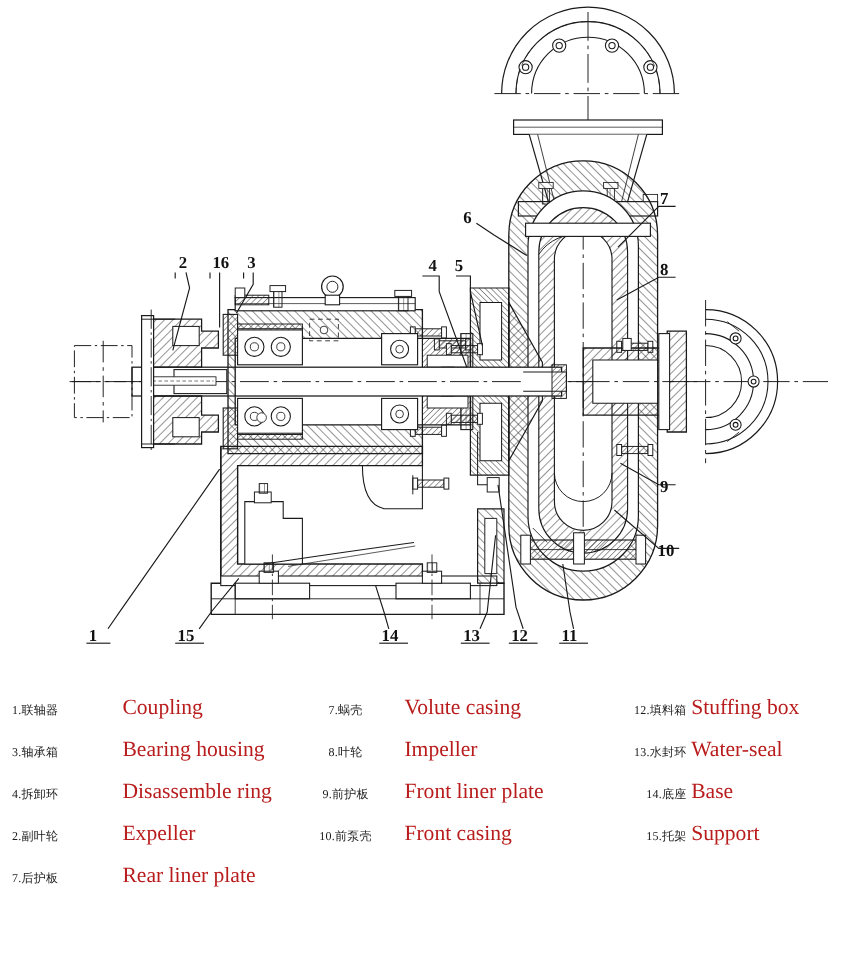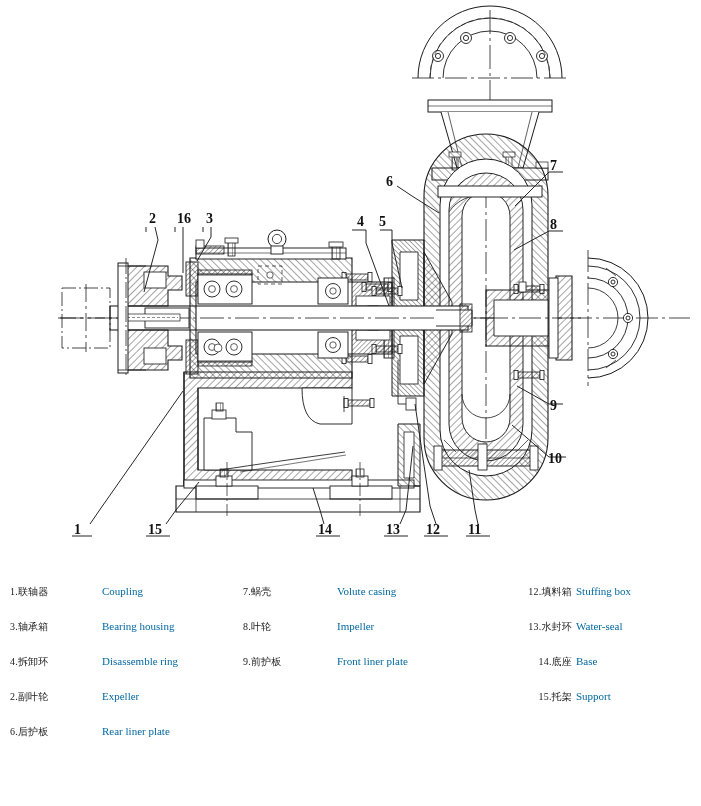--- a/index.html
+++ b/index.html
@@ -47,26 +47,26 @@
   .legend-zh {
     display: inline-block;
     width: 88px;
     font-size: 10px;
     color: #1a1a1a;
     font-family: "Liberation Serif", "DejaVu Serif", serif;
     letter-spacing: 0.2px;
   }
   .legend-en {
     display: inline-block;
-    font-size: 11px;
-    color: #0369a1;
+    font-size: 18px;
+    color: #b91c1c;
     font-family: "Liberation Serif", "DejaVu Serif", serif;
   }
   .legend-col.c3 .legend-zh { width: 100px; text-align: right; }
-  .legend-col.c2 .legend-zh { width: 90px; }
+  .legend-col.c2 .legend-zh { width: 90px; text-align: center; }
 </style>
 </head>
 <body>
 
 <div id="diagram-area">
 <svg width="701" height="560" viewBox="0 0 701 560" xmlns="http://www.w3.org/2000/svg">
   <defs>
     <pattern id="hatchR" width="5" height="5" patternTransform="rotate(45)" patternUnits="userSpaceOnUse">
       <line x1="0" y1="0" x2="0" y2="5" stroke="#2b2b2b" stroke-width="0.85"></line>
     </pattern>
@@ -435,39 +435,43 @@
     </div>
     <div class="legend-row">
       <span class="legend-zh">4.拆卸环</span>
       <span class="legend-en">Disassemble ring</span>
     </div>
     <div class="legend-row">
       <span class="legend-zh">2.副叶轮</span>
       <span class="legend-en">Expeller</span>
     </div>
     <div class="legend-row">
-      <span class="legend-zh">6.后护板</span>
+      <span class="legend-zh">7.后护板</span>
       <span class="legend-en">Rear liner plate</span>
     </div>
   </div>
 
   <div class="legend-col c2">
     <div class="legend-row">
       <span class="legend-zh">7.蜗壳</span>
       <span class="legend-en">Volute casing</span>
     </div>
     <div class="legend-row">
       <span class="legend-zh">8.叶轮</span>
       <span class="legend-en">Impeller</span>
     </div>
     <div class="legend-row">
       <span class="legend-zh">9.前护板</span>
       <span class="legend-en">Front liner plate</span>
     </div>
     <div class="legend-row">
+      <span class="legend-zh">10.前泵壳</span>
+      <span class="legend-en">Front casing</span>
+    </div>
+    <div class="legend-row">
       <span class="legend-zh"></span>
       <span class="legend-en"></span>
     </div>
   </div>
 
   <div class="legend-col c3">
     <div class="legend-row">
       <span class="legend-zh">12.填料箱</span>
       <span class="legend-en">Stuffing box</span>
     </div>

